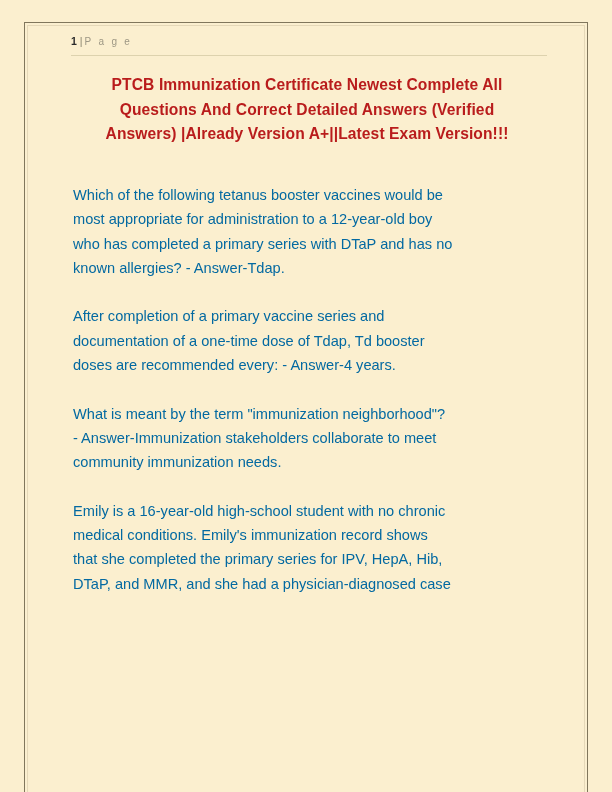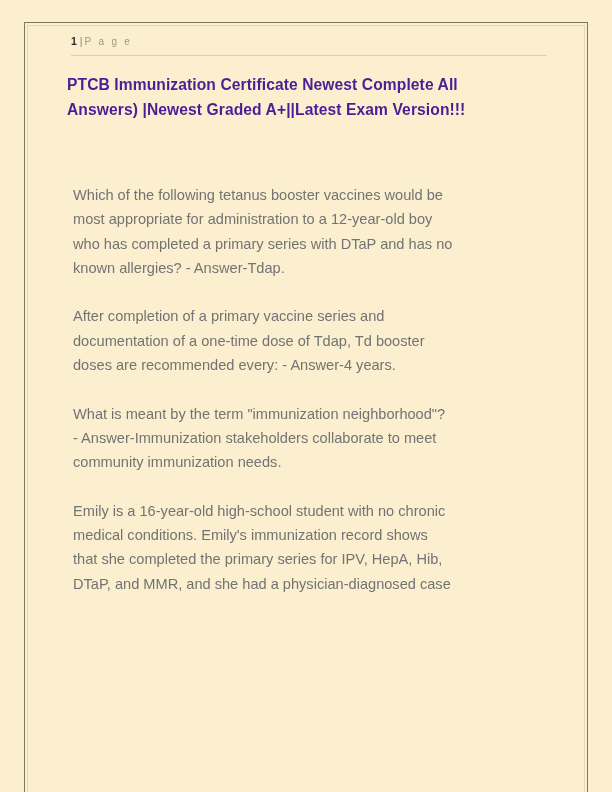--- a/index.html
+++ b/index.html
@@ -81,57 +81,59 @@
     height: 1px;
     background: #ddd2ae;
   }
 
   
   #doc-title {
     position: absolute;
     left: 42px;
     top: 50px;
     width: 480px;
-    color: #4c1d95;
+    text-align: center;
+    color: #b91c1c;
     font-weight: bold;
     font-size: 15.6px;
     line-height: 24.5px;
     letter-spacing: 0.1px;
   }
 
   
   #body-blocks {
     position: absolute;
     left: 48px;
     top: 160px;
     width: 488px;
   }
   .para {
-    color: #737373;
+    color: #0369a1;
     font-size: 14.6px;
     line-height: 24.3px;
     margin: 0 0 24.3px 0;
     white-space: pre-line;
   }
   .para:last-child { margin-bottom: 4px; }
 </style>
 </head>
 <body>
 
 <div id="page-frame">
   <div id="content">
 
     <div id="page-header">
       <span class="hdr-num">1</span><span class="hdr-sep">|</span><span class="hdr-word">P a g e</span>
     </div>
     <div id="header-rule"></div>
 
     <div id="doc-title">
       <div>PTCB Immunization Certificate Newest Complete All</div>
-      <div>Answers) |Newest Graded A+||Latest Exam Version!!!</div>
+      <div>Questions And Correct Detailed Answers (Verified</div>
+      <div>Answers) |Already Version A+||Latest Exam Version!!!</div>
     </div>
 
     <div id="body-blocks">
       <p class="para">Which of the following tetanus booster vaccines would be
 most appropriate for administration to a 12-year-old boy
 who has completed a primary series with DTaP and has no
 known allergies? - Answer-Tdap.</p>
       <p class="para">After completion of a primary vaccine series and
 documentation of a one-time dose of Tdap, Td booster
 doses are recommended every: - Answer-4 years.</p>

